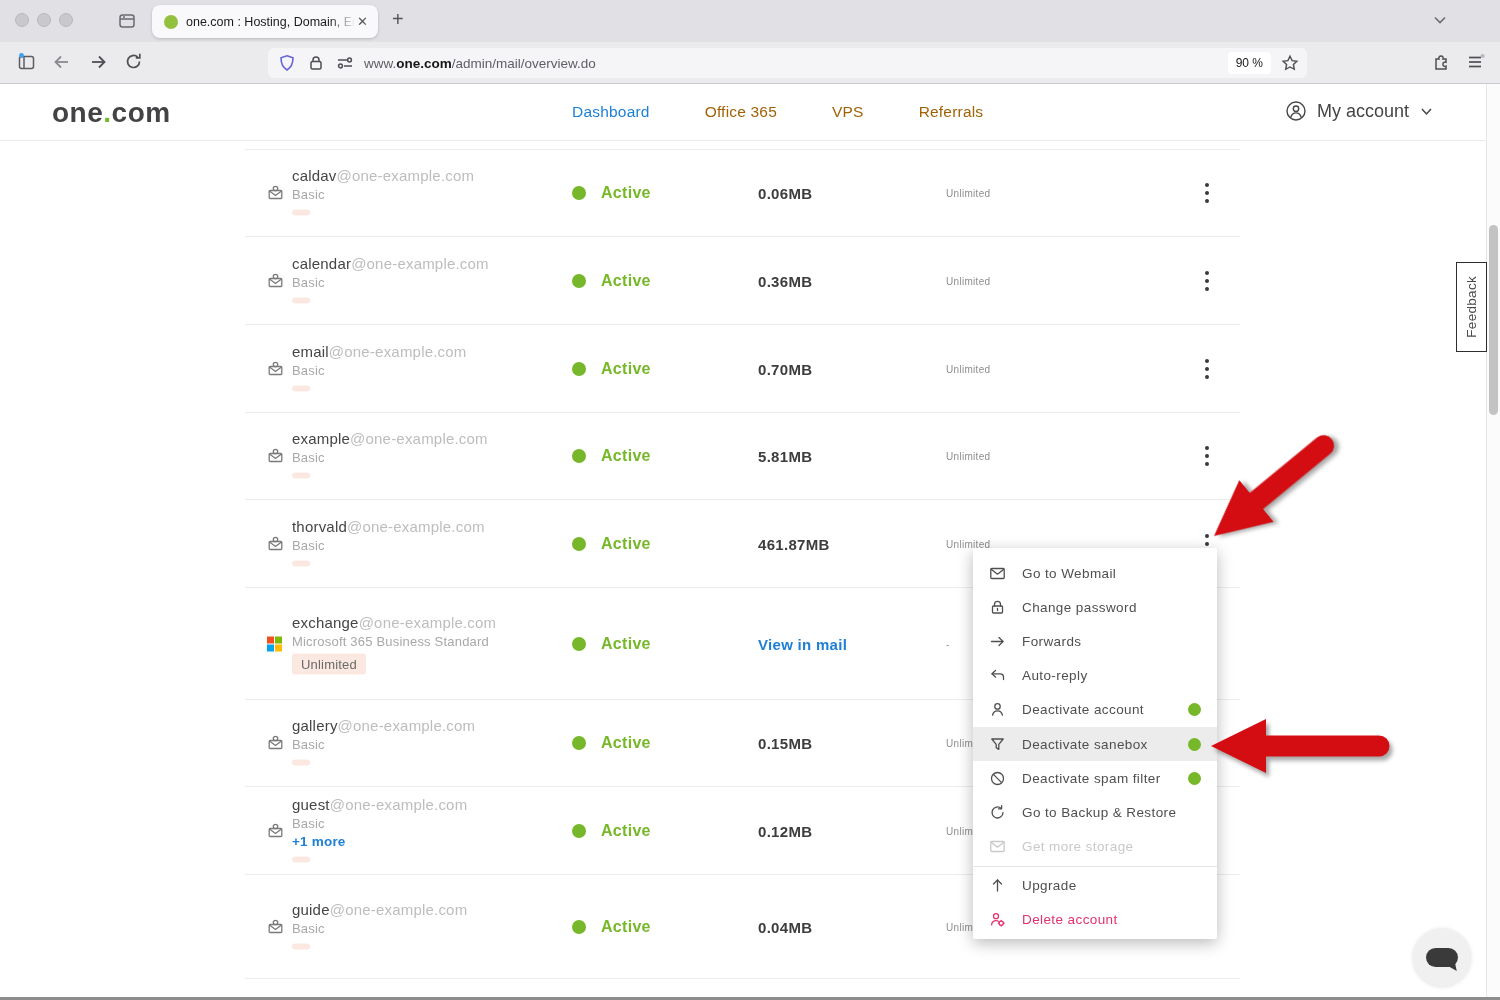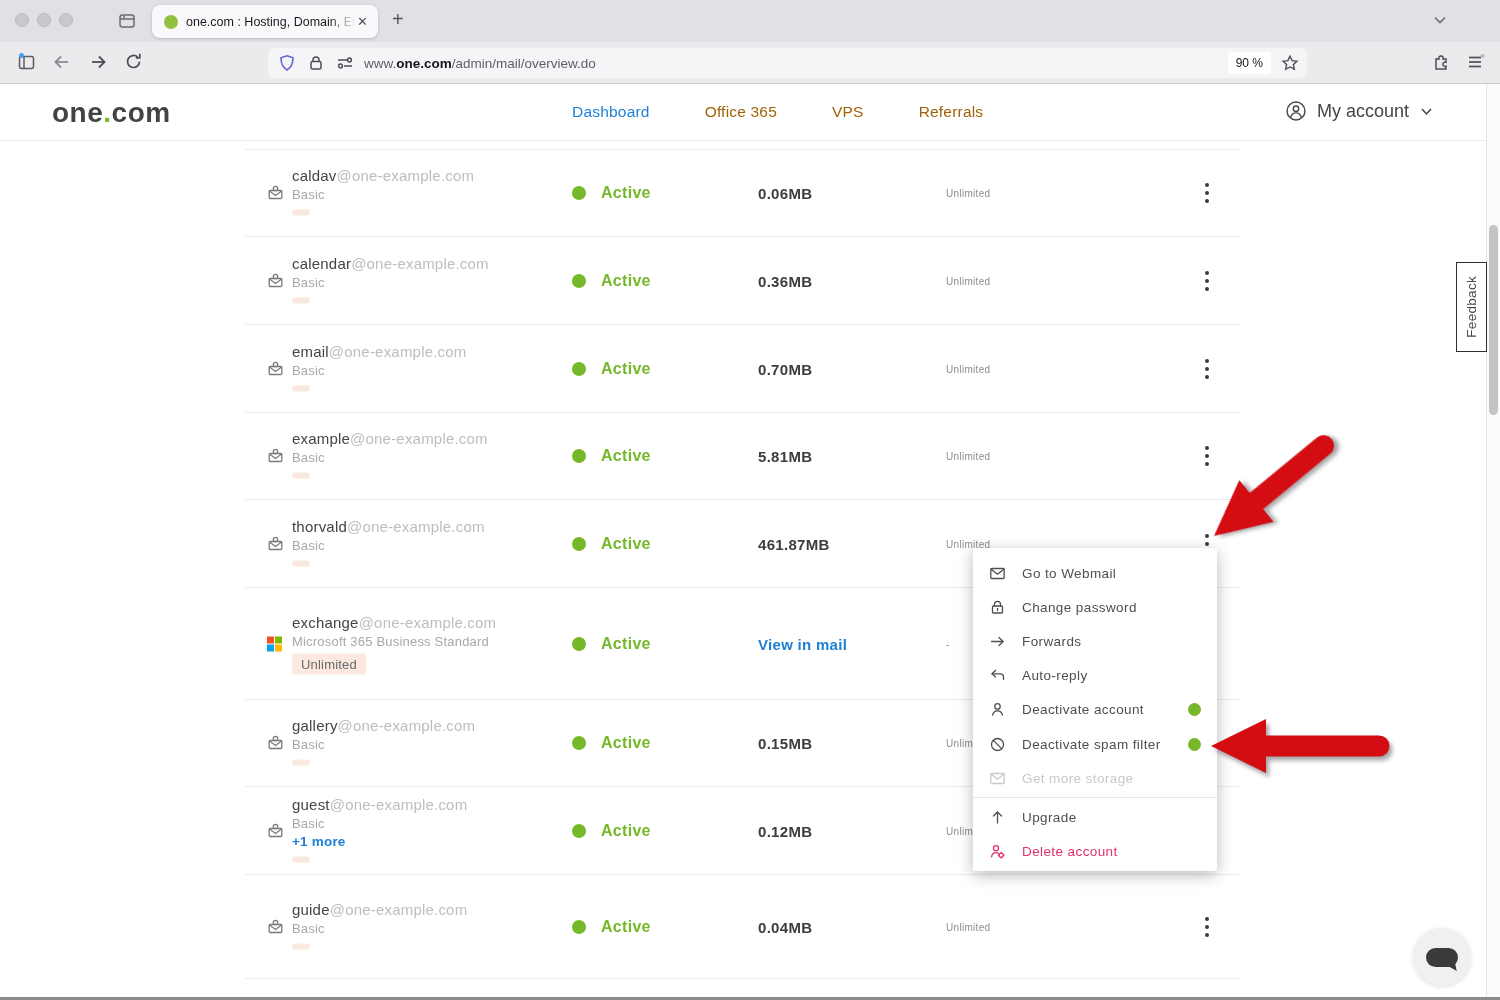--- a/index.html
+++ b/index.html
@@ -507,30 +507,48 @@
     <div class="menu-item">
     <span class="mi-icon">
         <svg width="17" height="17" viewBox="0 0 17 17" fill="none" stroke="currentColor" stroke-width="1.3" stroke-linecap="round" stroke-linejoin="round" style="display:block">
           <circle cx="8.5" cy="5.4" r="2.7"></circle>
           <path d="M3.6 14.2 c0.5-3 2.4-4.4 4.9-4.4 s4.4 1.4 4.9 4.4"></path>
         </svg>
       </span>
     <span class="mi-label">Deactivate account</span>
   <span class="mi-dot"></span>
     </div>
+    <div class="menu-item highlighted">
+    <span class="mi-icon">
+        <svg width="17" height="17" viewBox="0 0 17 17" fill="none" stroke="currentColor" stroke-width="1.3" stroke-linecap="round" stroke-linejoin="round" style="display:block">
+          <path d="M2.8 3 h11.4 l-4.4 5.4 v5 l-2.6 -1.8 V8.4 Z"></path>
+        </svg>
+      </span>
+    <span class="mi-label">Deactivate sanebox</span>
+  <span class="mi-dot"></span>
+    </div>
     <div class="menu-item">
     <span class="mi-icon">
         <svg width="17" height="17" viewBox="0 0 17 17" fill="none" stroke="currentColor" stroke-width="1.3" stroke-linecap="round" stroke-linejoin="round" style="display:block">
           <circle cx="8.5" cy="8.5" r="6"></circle>
           <line x1="4.4" y1="4.4" x2="12.6" y2="12.6"></line>
         </svg>
       </span>
     <span class="mi-label">Deactivate spam filter</span>
   <span class="mi-dot"></span>
     </div>
+    <div class="menu-item">
+    <span class="mi-icon">
+        <svg width="17" height="17" viewBox="0 0 17 17" fill="none" stroke="currentColor" stroke-width="1.3" stroke-linecap="round" stroke-linejoin="round" style="display:block">
+          <path d="M14 8.5 a5.5 5.5 0 1 1 -1.8 -4.1"></path>
+          <polyline points="12.6,1.6 12.6,4.8 9.4,4.8"></polyline>
+        </svg>
+      </span>
+    <span class="mi-label">Go to Backup &amp; Restore</span>
+  </div>
     <div class="menu-item disabled">
     <span class="mi-icon">
         <svg width="17" height="17" viewBox="0 0 17 17" fill="none" stroke="currentColor" stroke-width="1.3" stroke-linecap="round" stroke-linejoin="round" style="display:block">
           <rect x="1.8" y="3.5" width="13.4" height="10" rx="1"></rect>
           <polyline points="2.2,4.2 8.5,9.2 14.8,4.2"></polyline>
         </svg>
       </span>
     <span class="mi-label">Get more storage</span>
   </div>
     <div class="menu-divider"></div>

